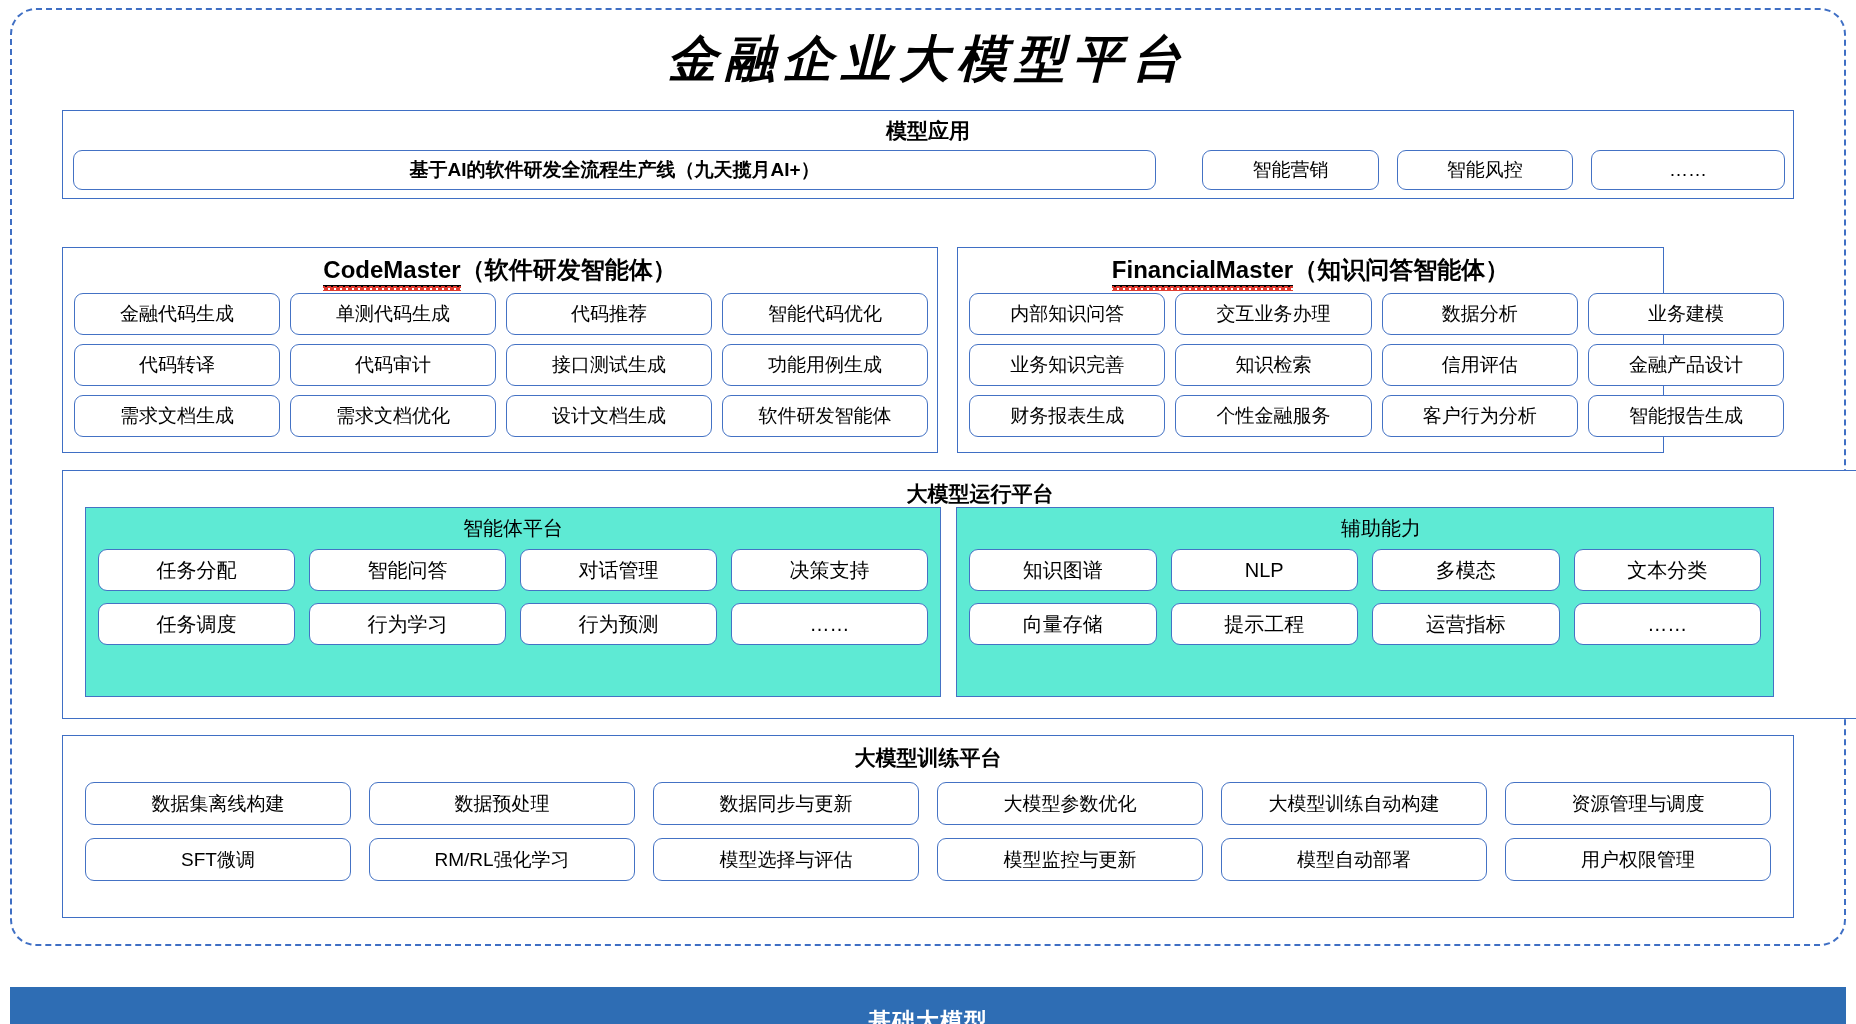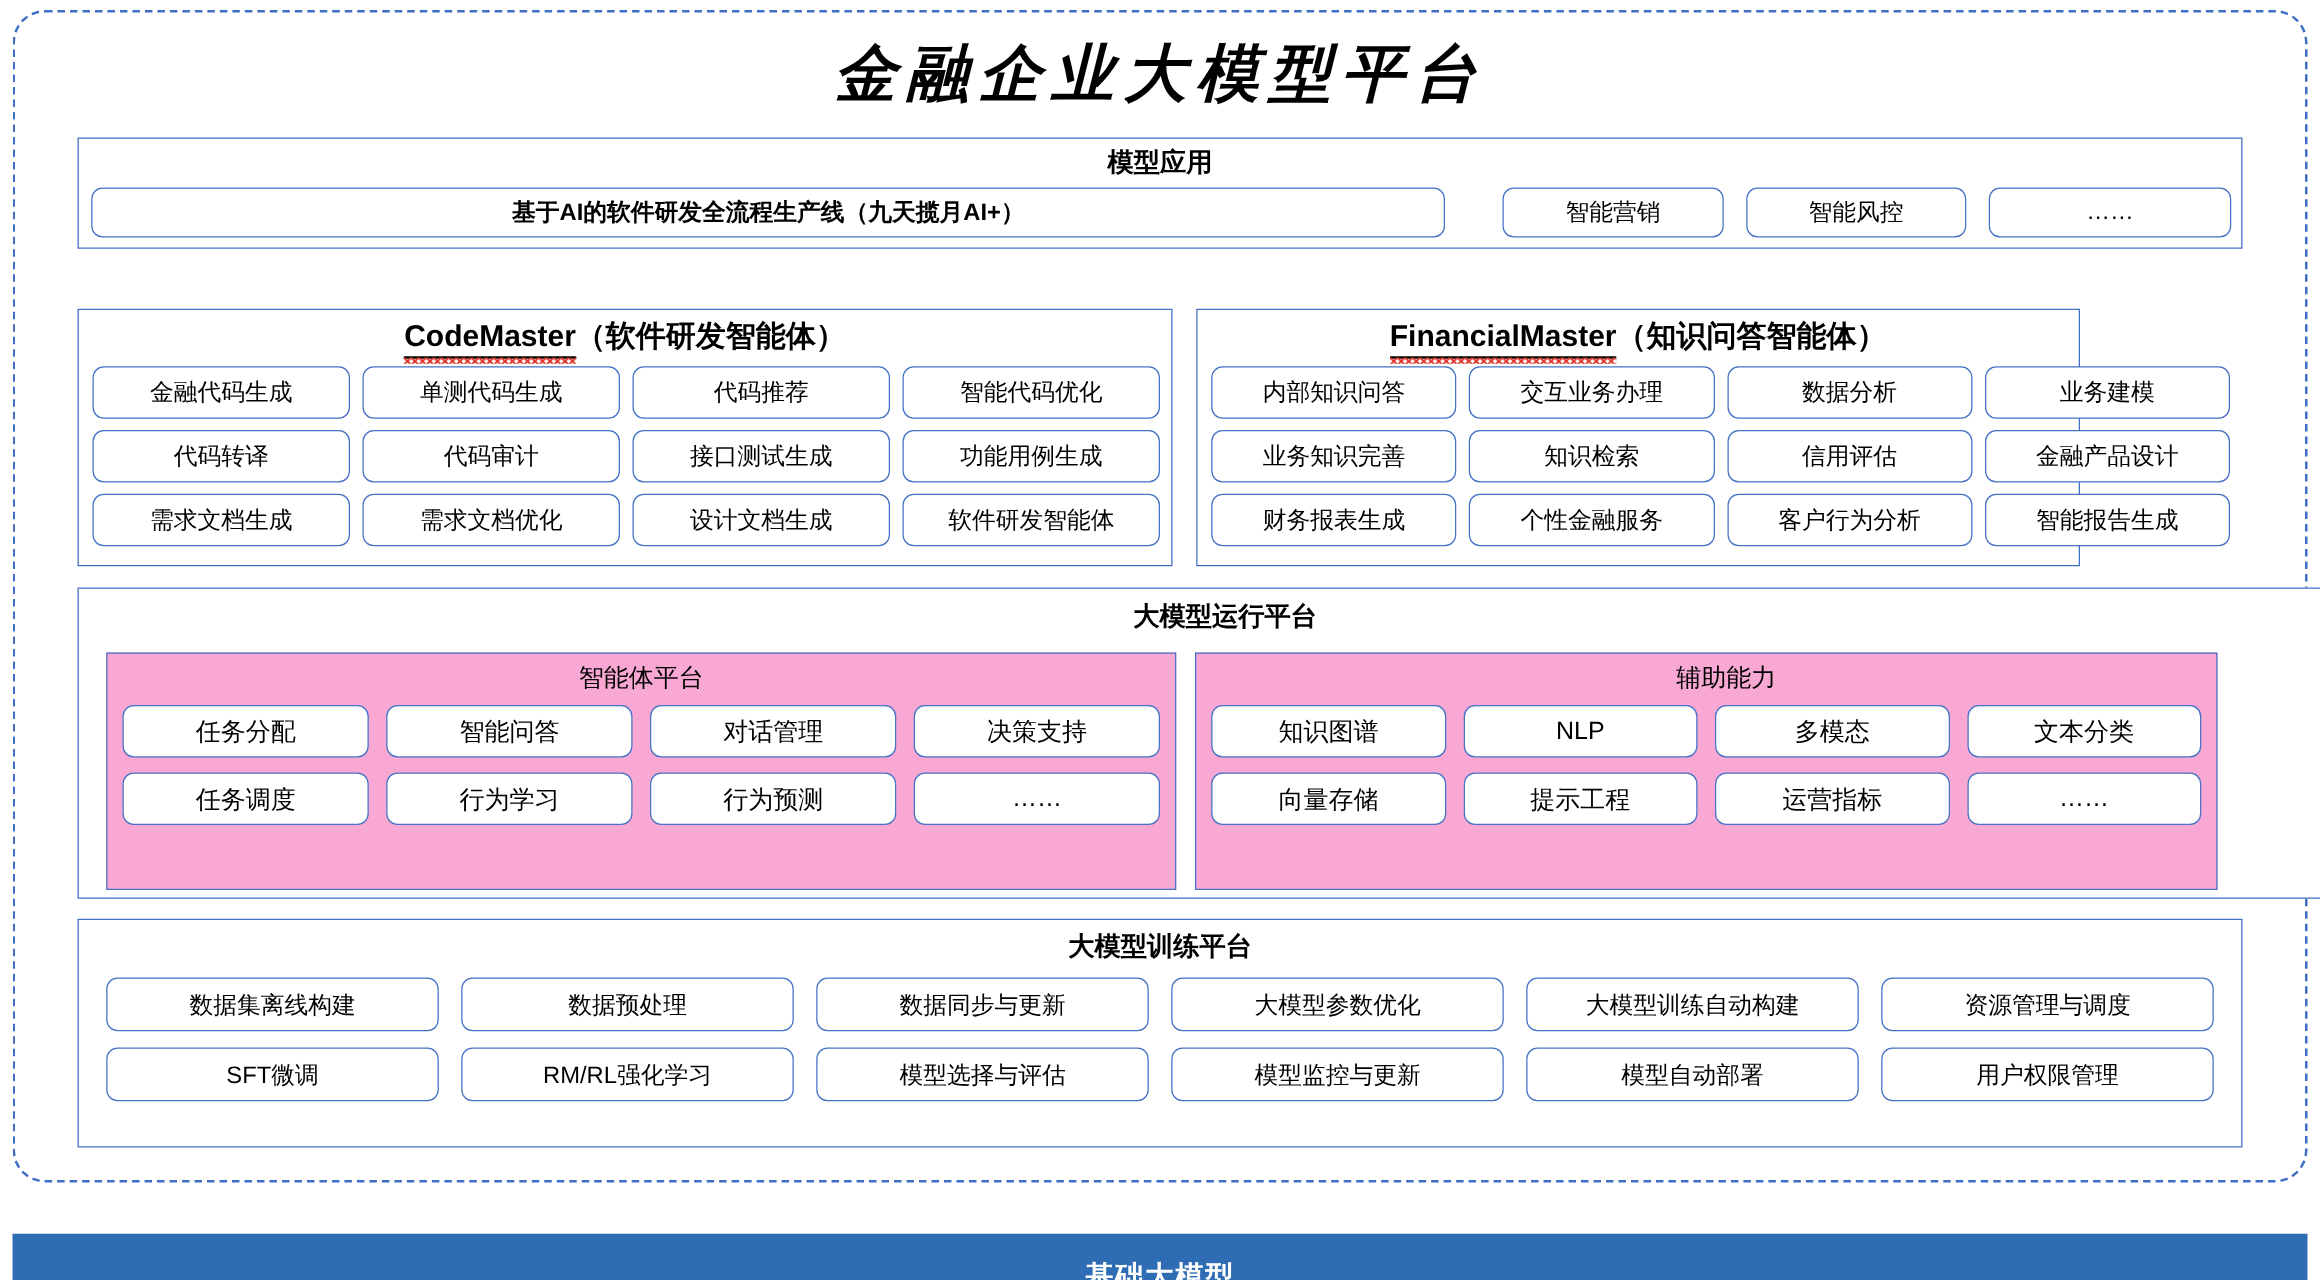--- a/index.html
+++ b/index.html
@@ -128,22 +128,22 @@
   #fin-panel  .agent-grid { width: 815px; }
   .agent-grid .pill { height: 42px; font-size: 19px; }
 
   
   #run-panel { left: 62px; top: 470px; width: 1836px; height: 249px; }
   #run-panel > .panel-title { margin-top: 12px; }
 
   .sub-panel {
     position: absolute;
     border: 1.4px solid #4472c4;
-    background: #f9a8d4;
-    top: 51px;
+    background: #5eead4;
+    top: 36px;
     height: 190px;
   }
   #agent-sub { left: 22px; width: 856px; }
   #aux-sub   { left: 893px; width: 818px; padding-left: 32px; }
   .sub-panel .sub-title { margin-top: 10px; }
   .sub-grid {
     position: absolute;
     left: 12px; top: 41px; right: 12px;
     display: grid;
     grid-template-columns: repeat(4, 1fr);

